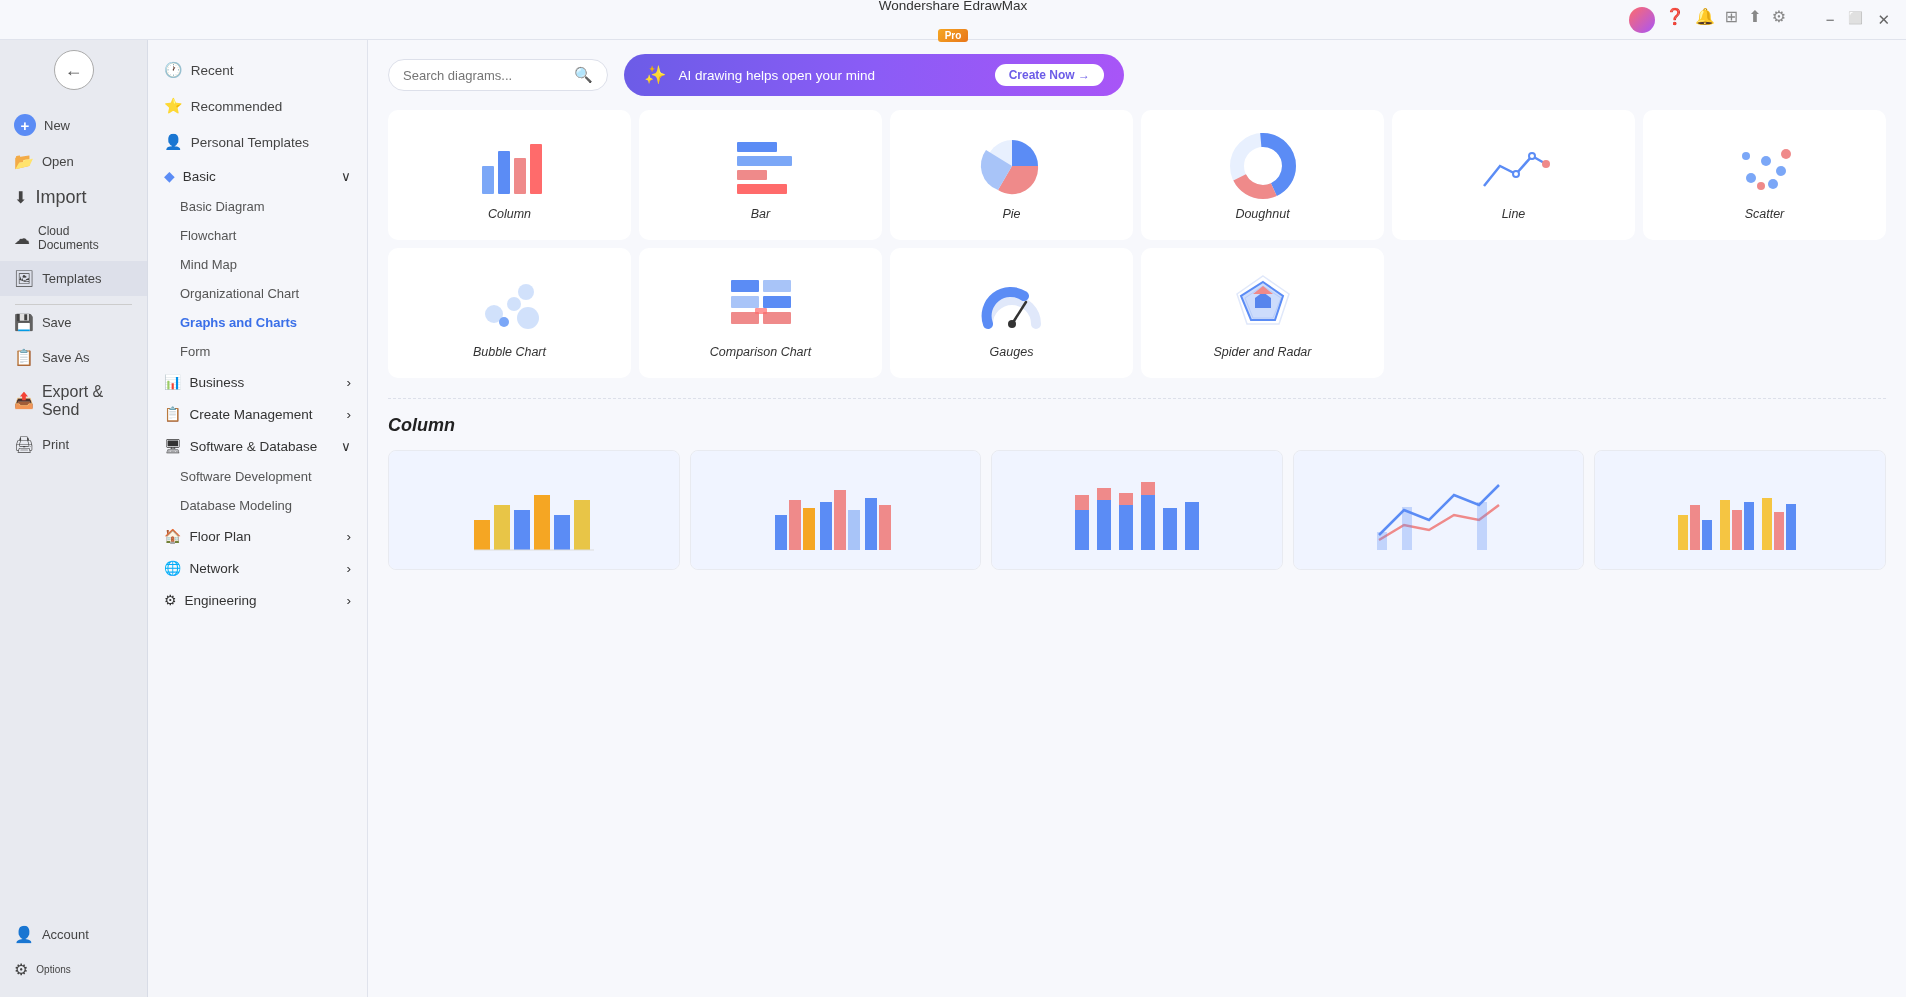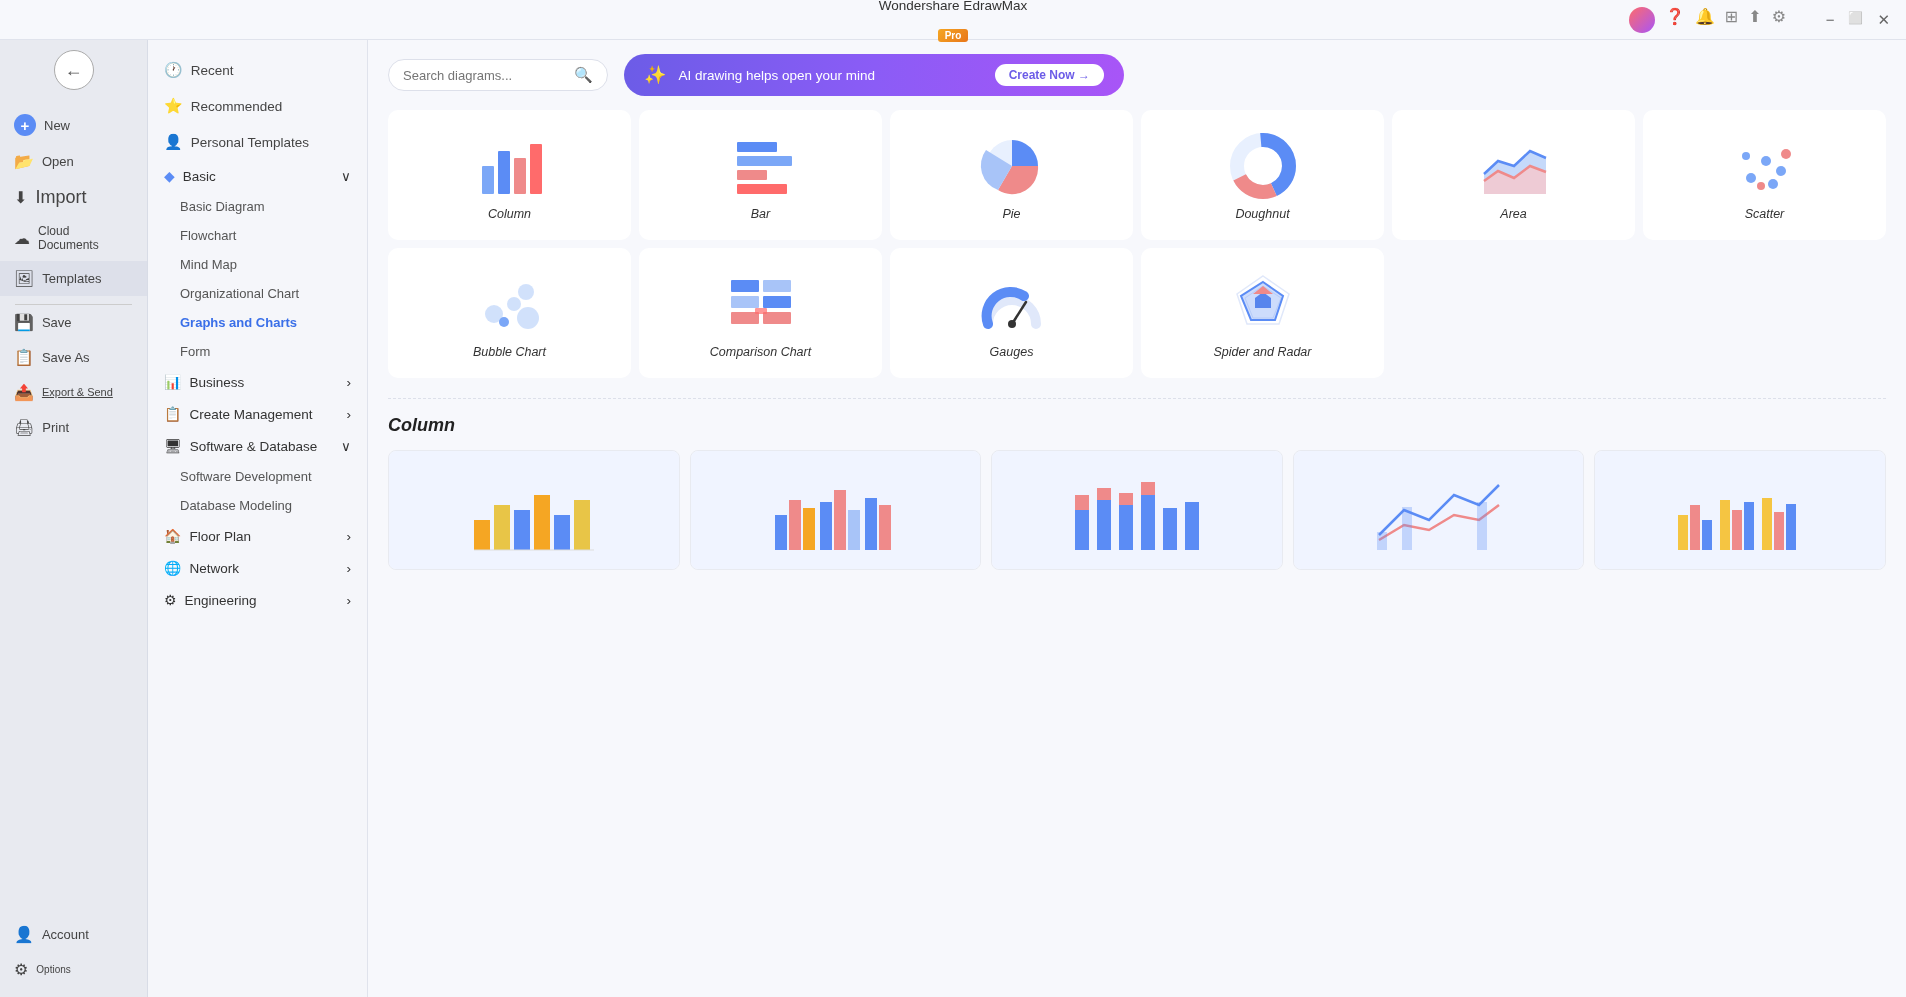--- a/index.html
+++ b/index.html
@@ -226,21 +226,21 @@
     <span style="font-size:13px;">Save</span>
   </div>
 
   <div class="nav-item-row">
     <span style="font-size:16px;">📋</span>
     <span style="font-size:13px;">Save As</span>
   </div>
 
   <div class="nav-item-row">
     <span style="font-size:16px;">📤</span>
-    <span style="font-size:11px;text-decoration:underline;">Export &amp; Send</span>
+    <span style="font-size:16px;">Export &amp; Send</span>
   </div>
 
   <div class="nav-item-row">
     <span style="font-size:16px;">🖨</span>
     <span style="font-size:13px;">Print</span>
   </div>
 
   <div style="margin-top:auto;width:100%;">
     <div class="nav-item-row">
       <span style="font-size:16px;">👤</span>
@@ -410,32 +410,32 @@
           <svg width="68" height="60" viewBox="0 0 68 60">
             <circle cx="34" cy="30" r="26" fill="none" stroke="#e8f0fe" stroke-width="14"></circle>
             <circle cx="34" cy="30" r="26" fill="none" stroke="#5b8cf5" stroke-width="14" stroke-dasharray="70 90" stroke-dashoffset="0" transform="rotate(-90 34 30)"></circle>
             <circle cx="34" cy="30" r="26" fill="none" stroke="#ef8a8a" stroke-width="14" stroke-dasharray="40 120" stroke-dashoffset="-70" transform="rotate(-90 34 30)"></circle>
             <circle cx="34" cy="30" r="12" fill="white"></circle>
           </svg>
         </div>
         <span class="chart-label">Doughnut</span>
       </div>
 
-
-      <div class="chart-card">
-        <div class="chart-thumb">
-          <svg width="68" height="60" viewBox="0 0 68 60">
-            <polygon points="4,58 4,38 18,25 34,30 50,15 66,22 66,58" fill="#c5d9fa"></polygon>
-            <polyline points="4,38 18,25 34,30 50,15 66,22" fill="none" stroke="#5b8cf5" stroke-width="2.5"></polyline>
-            <polygon points="4,58 4,45 18,35 34,42 50,30 66,36 66,58" fill="#ffc5c5" opacity="0.7"></polygon>
-            <polyline points="4,45 18,35 34,42 50,30 66,36" fill="none" stroke="#ef8a8a" stroke-width="2.5"></polyline>
-          </svg>
-        </div>
-        <span class="chart-label">Area</span>
-      </div>
+      <div class="chart-card">
+        <div class="chart-thumb">
+          <svg width="68" height="60" viewBox="0 0 68 60">
+            <polyline points="4,50 20,30 36,38 52,20 66,28" fill="none" stroke="#5b8cf5" stroke-width="2.5"></polyline>
+            <circle cx="36" cy="38" r="3" fill="white" stroke="#5b8cf5" stroke-width="2"></circle>
+            <circle cx="52" cy="20" r="3" fill="white" stroke="#5b8cf5" stroke-width="2"></circle>
+            <circle cx="66" cy="28" r="4" fill="#ef8a8a" stroke="none"></circle>
+          </svg>
+        </div>
+        <span class="chart-label">Line</span>
+      </div>
+
 
       <div class="chart-card">
         <div class="chart-thumb">
           <svg width="68" height="60" viewBox="0 0 68 60">
             <circle cx="20" cy="42" r="5" fill="#7ba7f7"></circle>
             <circle cx="35" cy="25" r="5" fill="#7ba7f7"></circle>
             <circle cx="50" cy="35" r="5" fill="#7ba7f7"></circle>
             <circle cx="42" cy="48" r="5" fill="#7ba7f7"></circle>
             <circle cx="55" cy="18" r="5" fill="#ef8a8a"></circle>
             <circle cx="15" cy="20" r="4" fill="#7ba7f7"></circle>

